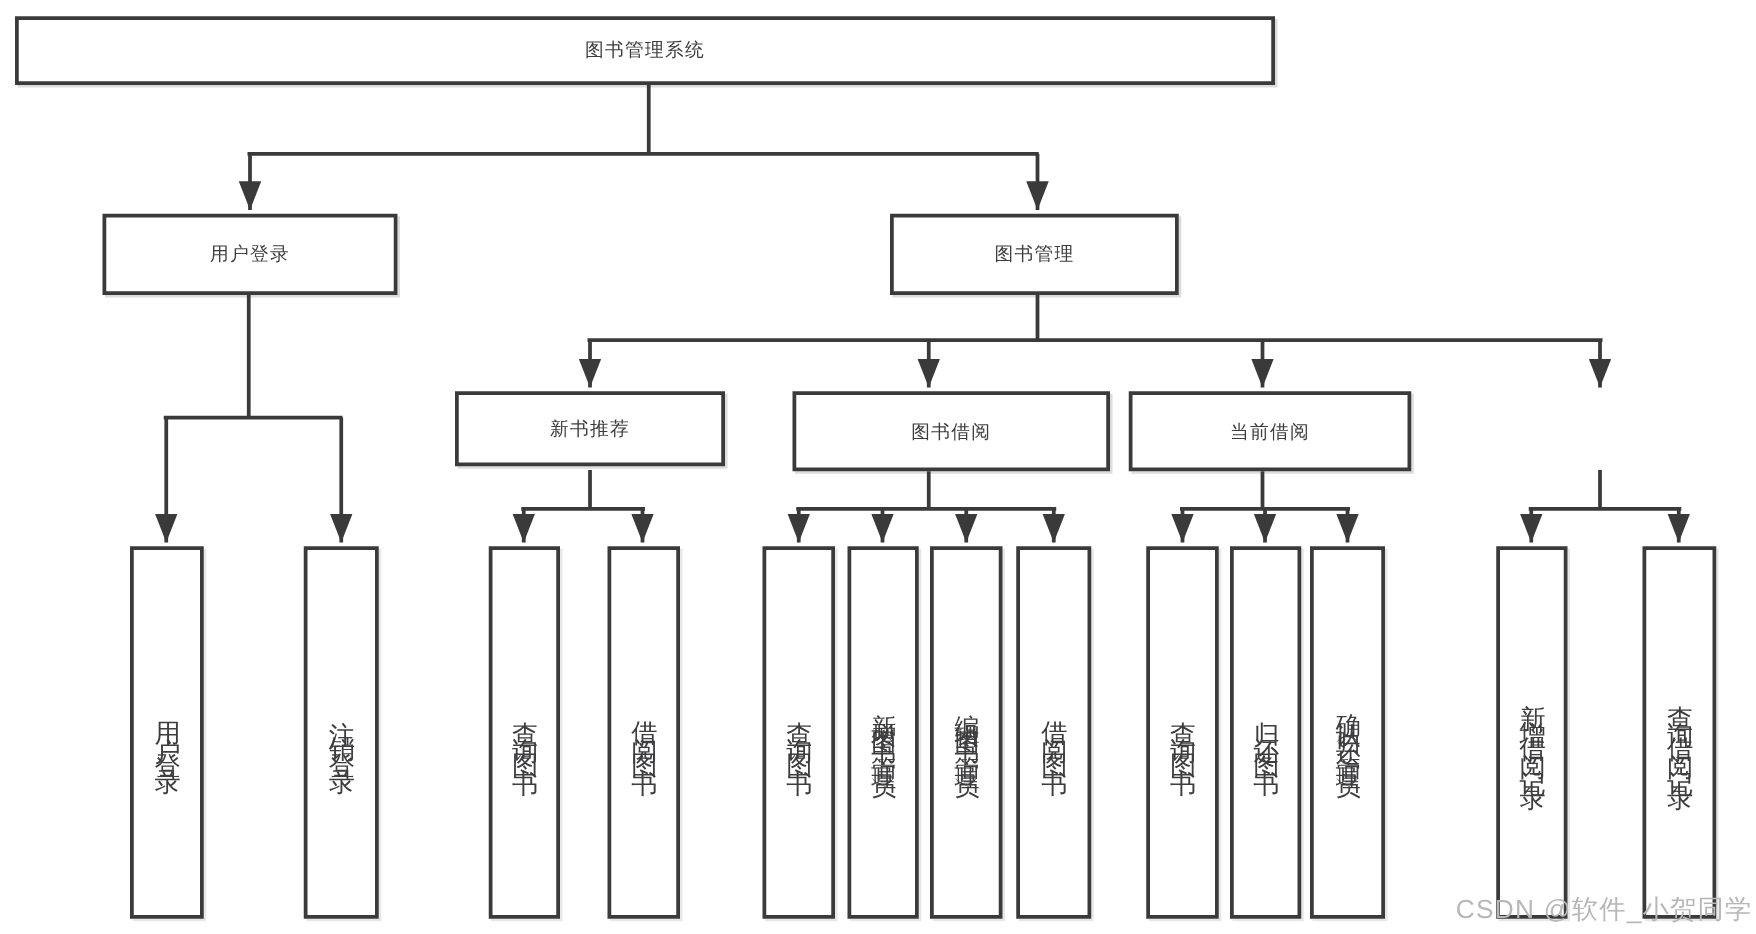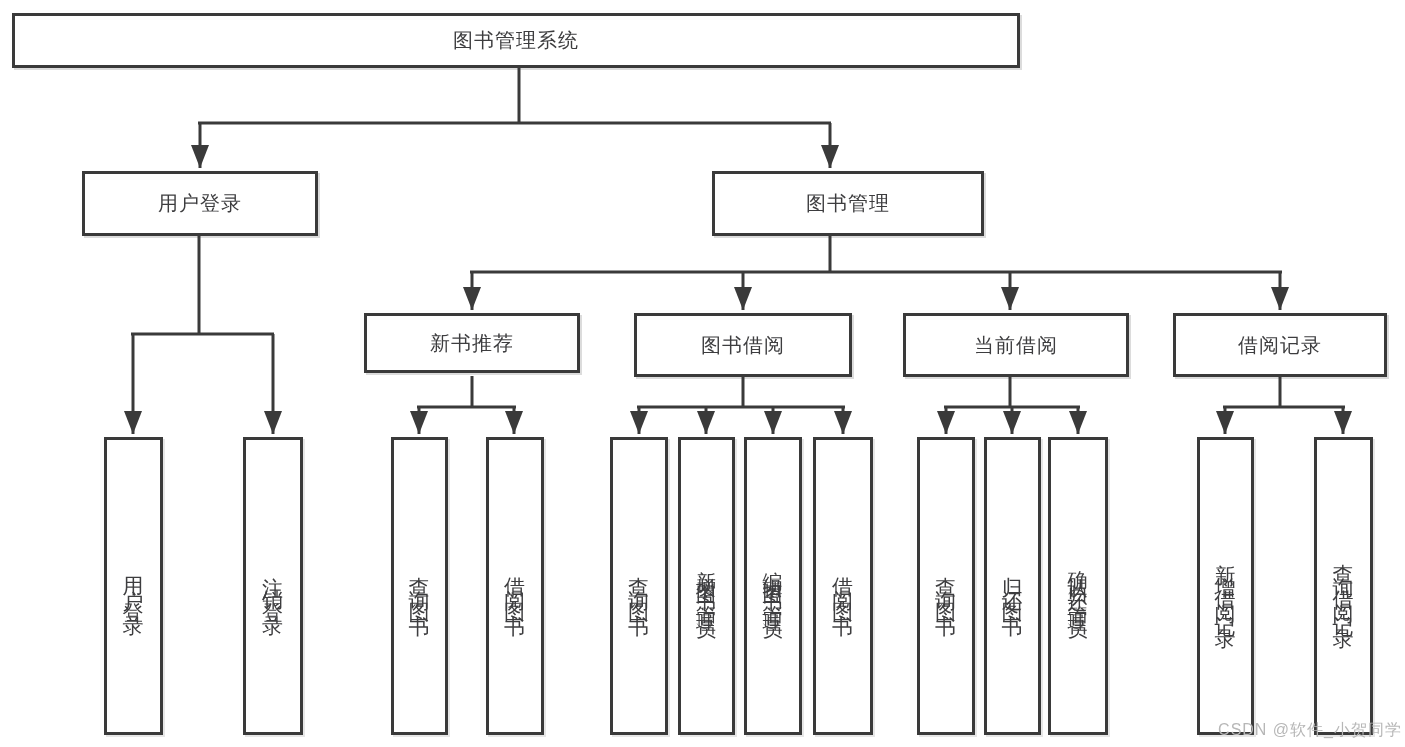--- a/index.html
+++ b/index.html
@@ -21,40 +21,40 @@
     position:absolute;
     box-sizing:border-box;
     border:3px solid var(--line-color);
     background:var(--bg);
     display:flex;align-items:center;justify-content:center;
     z-index:1;
   }
   .hbox{box-shadow:2px 2px 0 rgba(60,60,60,0.18);}
   .vbox{box-shadow:2px 2px 0 rgba(60,60,60,0.12);}
   .hlabel{
-    font-size:20px;
+    font-size:15px;
     color:var(--text-color);
     letter-spacing:1px;
     white-space:nowrap;
   }
   .vlabel{
     writing-mode:vertical-rl;
     text-orientation:mixed;
     font-size:21px;
     line-height:1;
     letter-spacing:13px;
     color:var(--text-color);
     white-space:nowrap;
   }
   .vlabel.long{font-size:20px;letter-spacing:7px;}
   #watermark{
     position:absolute;
     right:3px;bottom:6px;
     z-index:2;
-    font-size:16px;
+    font-size:21px;
     color:var(--wm-color);
     letter-spacing:1px;
     white-space:nowrap;
   }
 </style>
 </head>
 <body>
 
 <div id="stage">
 
@@ -101,35 +101,32 @@
     </g>
   </svg>
 
   <div class="hbox" style="left:12px;top:13px;width:1008px;height:55px">
     <span class="hlabel">图书管理系统</span>
   </div>
 
   <div class="hbox" style="left:82px;top:171px;width:236px;height:65px">
     <span class="hlabel">用户登录</span>
   </div>
-  <div class="hbox" style="left:712px;top:171px;width:272px;height:65px">
+  <div class="hbox" style="left:712px;top:171px;width:231px;height:65px">
     <span class="hlabel">图书管理</span>
   </div>
 
   <div class="hbox" style="left:364px;top:313px;width:216px;height:60px">
     <span class="hlabel">新书推荐</span>
   </div>
-  <div class="hbox" style="left:634px;top:313px;width:218px;height:64px">
+  <div class="hbox" style="left:634px;top:313px;width:254px;height:64px">
     <span class="hlabel">图书借阅</span>
   </div>
   <div class="hbox" style="left:903px;top:313px;width:226px;height:64px">
     <span class="hlabel">当前借阅</span>
-  </div>
-  <div class="hbox" style="left:1173px;top:313px;width:214px;height:64px">
-    <span class="hlabel">借阅记录</span>
   </div>
 
   <div class="vbox" style="left:104px;top:437px;width:59px;height:298px">
     <span class="vlabel">用户登录</span>
   </div>
   <div class="vbox" style="left:243px;top:437px;width:60px;height:298px">
     <span class="vlabel">注销登录</span>
   </div>
 
   <div class="vbox" style="left:391px;top:437px;width:57px;height:298px">

